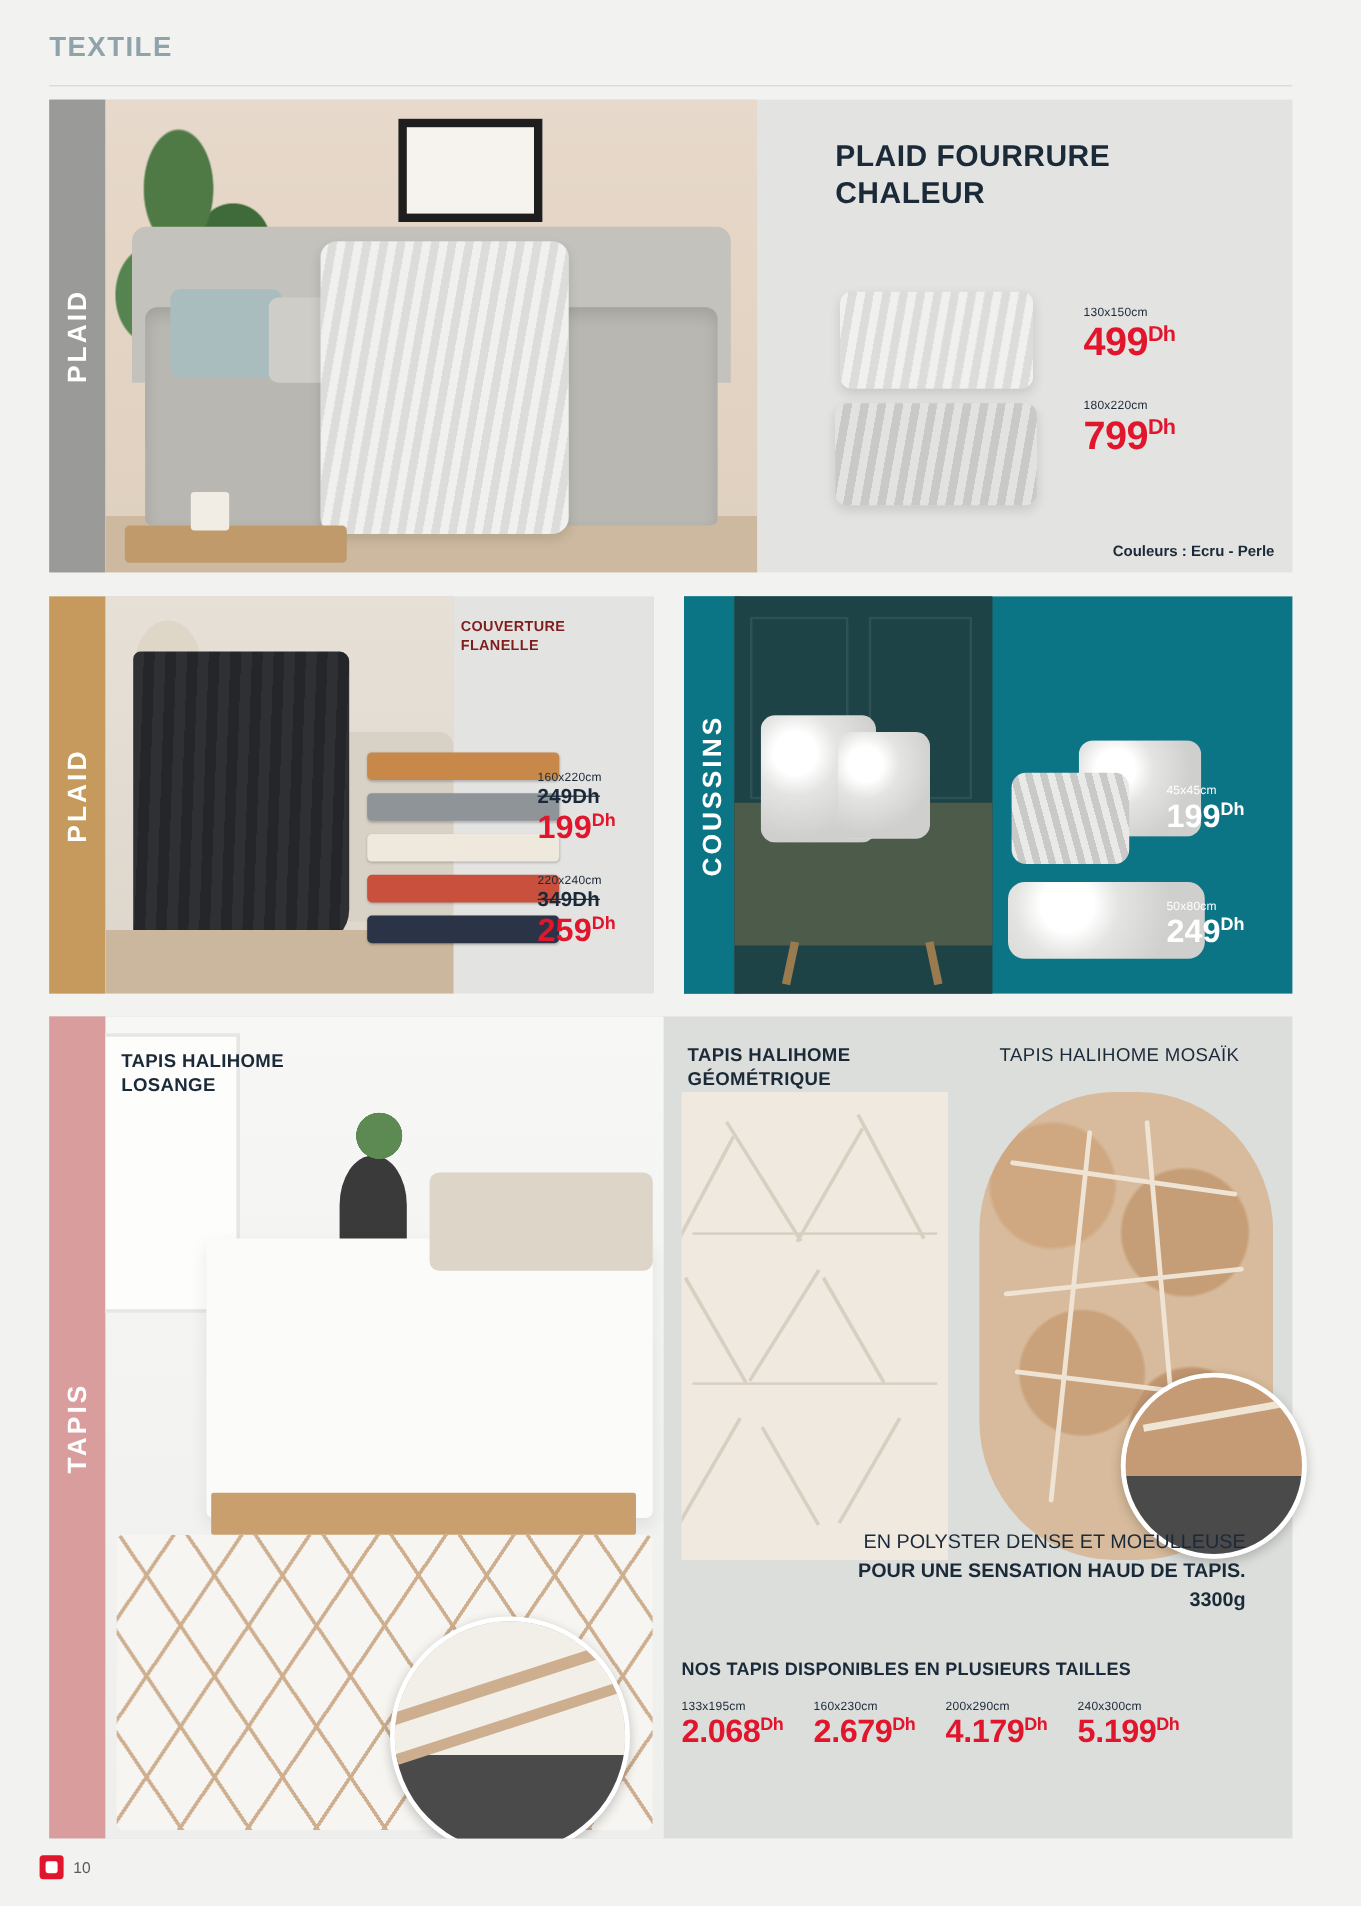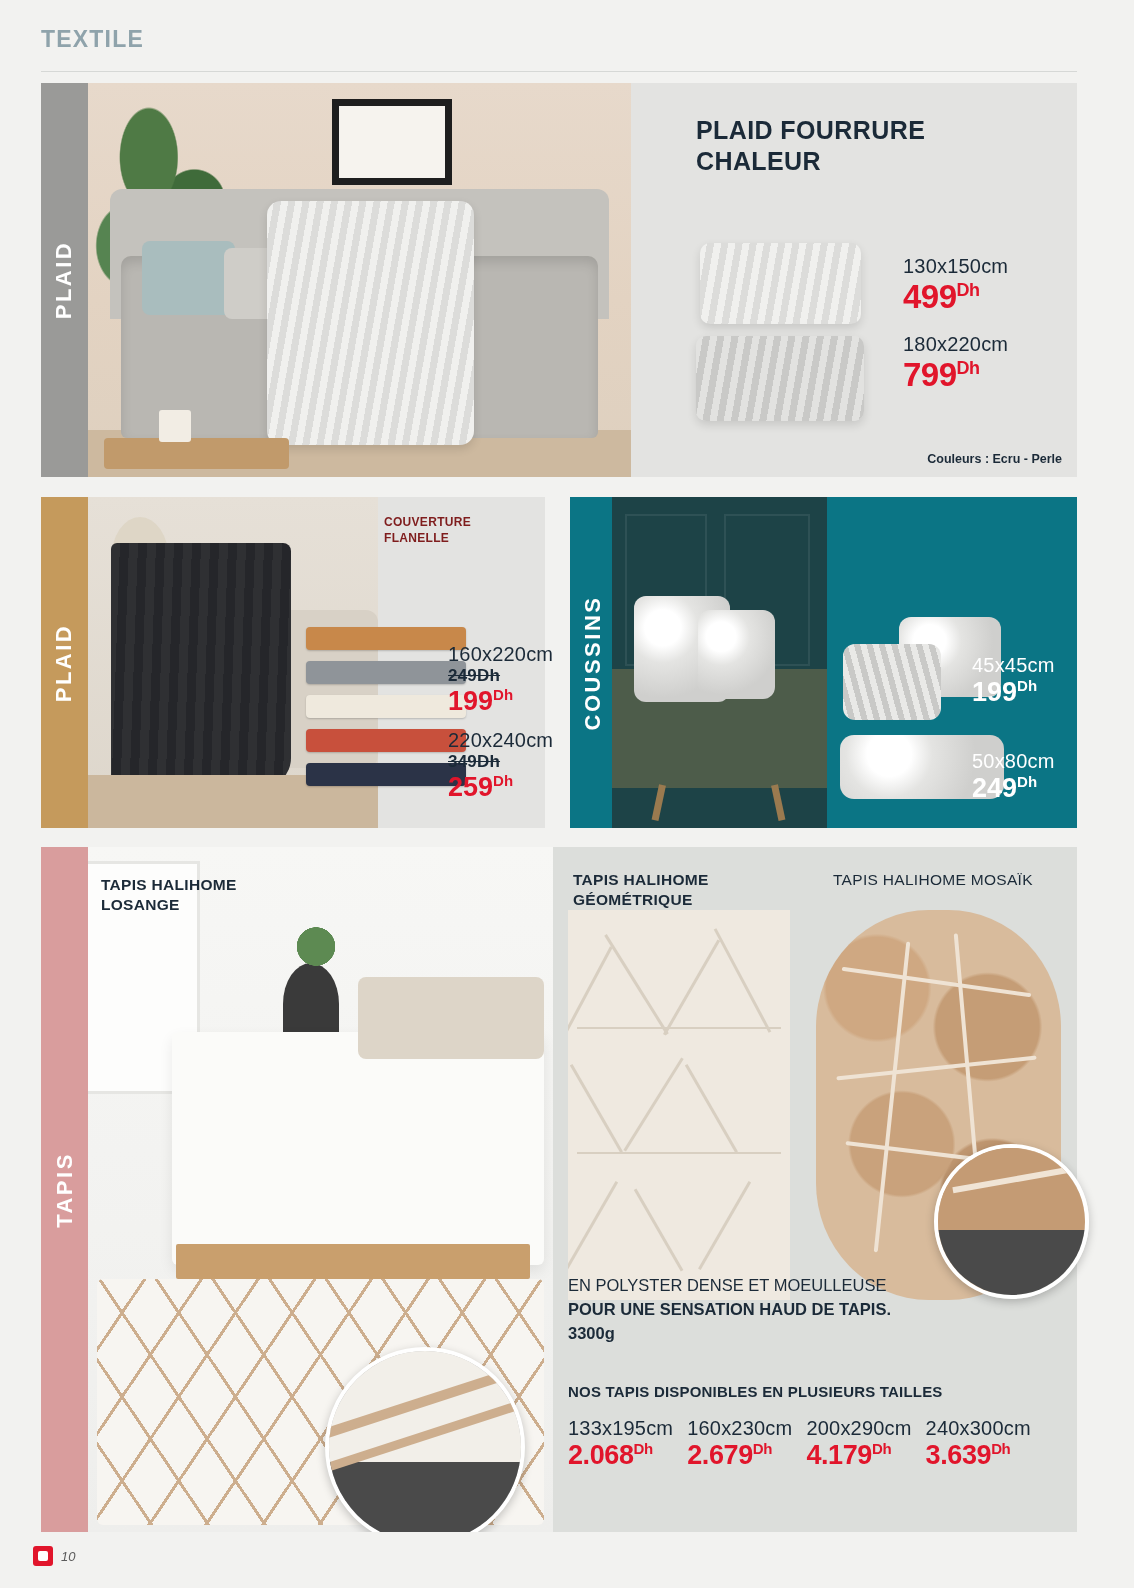--- a/index.html
+++ b/index.html
@@ -58,21 +58,21 @@
   }
   #hero .sub {
     position: absolute; left: 42px; top: 95px; width: 380px;
     font-size: 17.5px; line-height: 1.35; color: #1b2a38;
     letter-spacing: .2px;
   }
   #hero .prod-img {
     position: absolute; left: 42px; top: 160px; width: 175px; height: 185px;
   }
   #hero .price-wrap { position: absolute; }
-  .size-label { font-size: 20px; color: #1b2a38; letter-spacing: .2px; }
+  .size-label { font-size: 10px; color: #1b2a38; letter-spacing: .2px; }
   .price-big {
     font-size: 33px; font-weight: bold; color: #e1152b; letter-spacing: -.5px;
   }
   .price-big sup { font-size: 18px; top: -.7em; }
   #hero .p1 { left: 249px; top: 172px; }
   #hero .p2 { left: 249px; top: 250px; }
   #hero .colours {
     position: absolute; right: 15px; bottom: 11px;
     font-size: 12.5px; font-weight: bold; color: #1b2a38;
   }
@@ -154,21 +154,21 @@
   }
   #tapis .geo-img {
     position: absolute; left: 527px; top: 63px; width: 222px; height: 390px;
     background: #efe9e0; overflow: hidden;
   }
   #tapis .mos-img {
     position: absolute; left: 775px; top: 63px; width: 245px; height: 390px;
   }
   #tapis .desc {
     position: absolute; left: 527px; top: 427px; width: 470px;
-    font-size: 16.5px; line-height: 1.45; color: #1b2a38;
+    font-size: 16.5px; line-height: 1.45; color: #1b2a38; text-align: right;
   }
   #tapis .desc .l2 { font-weight: bold; }
   #tapis .desc .l3 { font-weight: bold; }
   #tapis .sizes-title {
     position: absolute; left: 527px; top: 536px;
     font-size: 15px; font-weight: bold; color: #1b2a38; letter-spacing: .2px;
   }
   #tapis .sizes-row {
     position: absolute; left: 527px; top: 570px; right: 10px;
     display: flex; gap: 14px;
@@ -185,21 +185,21 @@
     display: flex; align-items: center; gap: 8px;
   }
   .footer .mark {
     width: 20px; height: 20px; background: #e1152b; border-radius: 3px;
     position: relative;
   }
   .footer .mark::after {
     content: ""; position: absolute; left: 5px; top: 5px;
     width: 10px; height: 10px; background: #fff; border-radius: 2px;
   }
-  .footer .num { font-size: 13px; color: #5b5b5b; font-style: italic; }
+  .footer .num { font-size: 13px; color: #5b5b5b; }
 
   
   .wall-warm { position:absolute; inset:0; background:linear-gradient(180deg,#e7d9cb 0%,#e3d3c2 55%,#ded0bf 100%); }
   .sofa {
     position:absolute; left:6%; bottom:10%; width:88%; height:46%;
     background:#b9b7b2; border-radius:10px 10px 6px 6px;
     box-shadow:0 6px 12px rgba(0,0,0,.12) inset;
   }
   .sofa-back {
     position:absolute; left:4%; bottom:40%; width:92%; height:33%;
@@ -491,21 +491,21 @@
     </div>
     <div class="cell">
       <div class="size-label">200x290cm</div>
       <div class="v">
         <span>4.179</span><sup>Dh</sup>
       </div>
     </div>
     <div class="cell">
       <div class="size-label">240x300cm</div>
       <div class="v">
-        <span>3.639</span><sup>Dh</sup>
+        <span>5.199</span><sup>Dh</sup>
       </div>
     </div>
   </div>
 </div>
 
 <div class="footer">
   <div class="mark"></div>
   <div class="num">10</div>
 </div>
 

